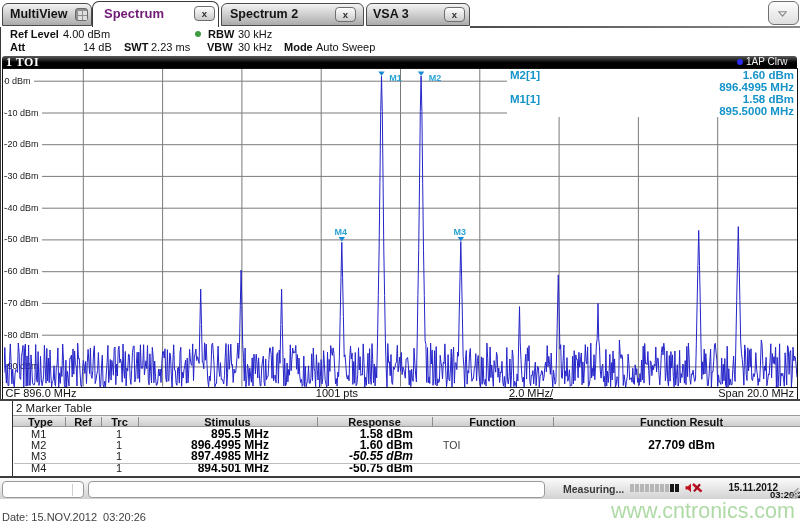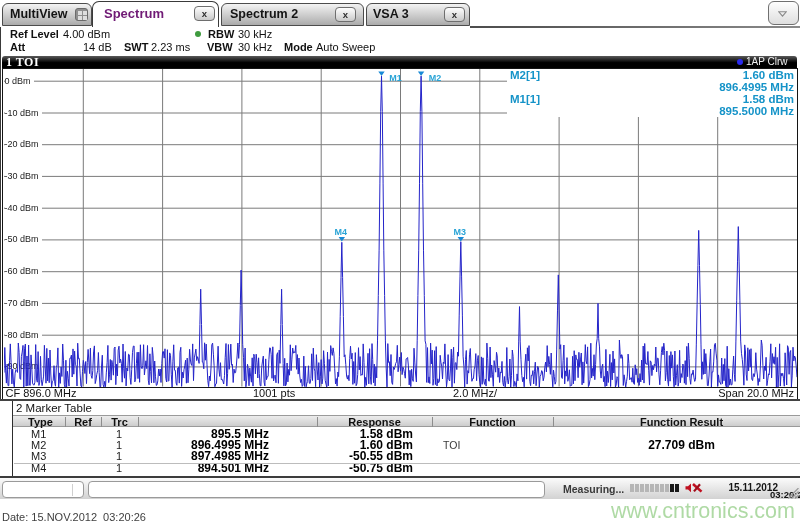--- a/index.html
+++ b/index.html
@@ -107,32 +107,33 @@
   <div class="mi" style="left:3px;top:1px;">M2[1]</div>
   <div class="mi" style="right:3px;top:1px;">1.60 dBm</div>
   <div class="mi" style="right:3px;top:13px;">896.4995 MHz</div>
   <div class="mi" style="left:3px;top:25px;">M1[1]</div>
   <div class="mi" style="right:3px;top:25px;">1.58 dBm</div>
   <div class="mi" style="right:3px;top:37px;">895.5000 MHz</div>
 </div>
 
 <div class="abs" style="left:2px;top:388px;width:796px;height:11.4px;background:#fff;border-left:1.5px solid #141414;border-right:1.5px solid #141414;z-index:5;">
   <div class="h1" style="left:2.5px;top:0;height:11.4px;line-height:11.4px;">CF 896.0 MHz</div>
-  <div class="h1" style="left:250px;top:0;width:105px;height:11.4px;line-height:11.4px;text-align:left;">1001 pts</div>
-  <div class="h1" style="left:450px;top:0;width:100px;height:11.4px;line-height:11.4px;text-align:left;">2.0 MHz/</div>
+  <div class="h1" style="left:250px;top:0;width:105px;height:11.4px;line-height:11.4px;text-align:right;">1001 pts</div>
+  <div class="h1" style="left:450px;top:0;width:100px;height:11.4px;line-height:11.4px;text-align:right;text-decoration:underline;">2.0 MHz/</div>
   <div class="h1" style="right:3px;top:0;height:11.4px;line-height:11.4px;">Span 20.0 MHz</div>
 </div>
 <div class="abs" style="left:0;top:399.4px;width:800px;height:1.7px;background:#434343;"></div>
 
 <div class="abs" style="left:12px;top:401.1px;width:799px;height:75px;background:#fff;border-left:1.8px solid #2d2d2d;">
   <div class="abs" style="left:3px;top:1px;font-size:11.5px;color:#111;">2 Marker Table</div>
   <div class="abs" style="left:0;top:13.7px;width:799px;height:12.6px;background:linear-gradient(#ececec,#cdcdcd);border-top:1px solid #9a9a9a;border-bottom:1px solid #9a9a9a;">
     <div class="th" style="left:3px;width:49px;">Type</div>
     <div class="th" style="left:52px;width:36px;">Ref</div>
     <div class="th" style="left:88px;width:37px;">Trc</div>
+    <div class="th" style="left:125px;width:179px;">Stimulus</div>
     <div class="th" style="left:304px;width:115px;">Response</div>
     <div class="th" style="left:419px;width:121px;">Function</div>
     <div class="th" style="left:540px;width:257px;">Function Result</div>
     <div class="abs" style="left:52px;top:1px;width:1px;height:10.6px;background:#8d8d8d;"></div>
     <div class="abs" style="left:88px;top:1px;width:1px;height:10.6px;background:#8d8d8d;"></div>
     <div class="abs" style="left:125px;top:1px;width:1px;height:10.6px;background:#8d8d8d;"></div>
     <div class="abs" style="left:304px;top:1px;width:1px;height:10.6px;background:#8d8d8d;"></div>
     <div class="abs" style="left:419px;top:1px;width:1px;height:10.6px;background:#8d8d8d;"></div>
     <div class="abs" style="left:540px;top:1px;width:1px;height:10.6px;background:#8d8d8d;"></div>
   </div>
@@ -143,21 +144,21 @@
   <div class="tr" style="left:103px;top:27.8px;">1</div>
   <div class="tr" style="left:103px;top:39.1px;">1</div>
   <div class="tr" style="left:103px;top:50.4px;">1</div>
   <div class="tr" style="left:103px;top:62.4px;">1</div>
   <div class="trb" style="right:542px;top:27.8px;">895.5 MHz</div>
   <div class="trb" style="right:542px;top:39.1px;">896.4995 MHz</div>
   <div class="trb" style="right:542px;top:50.4px;">897.4985 MHz</div>
   <div class="trb" style="right:542px;top:62.4px;">894.501 MHz</div>
   <div class="trb" style="right:398px;top:27.8px;">1.58 dBm</div>
   <div class="trb" style="right:398px;top:39.1px;">1.60 dBm</div>
-  <div class="trb" style="right:398px;top:50.4px;">-50.55 dBm</div>
+  <div class="trb" style="right:398px;top:50.4px;font-style:italic;">-50.55 dBm</div>
   <div class="trb" style="right:398px;top:62.4px;">-50.75 dBm</div>
   <div class="tr" style="left:430px;top:39.1px;color:#3a3a3a;font-size:10.5px;">TOI</div>
   <div class="trb" style="left:540px;width:257px;top:39.1px;text-align:center;">27.709 dBm</div>
   <div class="abs" style="left:1px;top:61.5px;width:797px;height:1px;background:#bcbcbc;"></div>
 </div>
 
 <div class="abs" style="left:0;top:476.2px;width:800px;height:22.8px;border-top:2.5px solid #3c3c3c;background:linear-gradient(#fbfbfb,#d2d2d2);"></div>
 <div class="abs" style="left:2px;top:480.8px;width:82px;height:17px;border:1px solid #9a9a9a;border-radius:4px;background:#fff;">
   <div class="abs" style="left:69px;top:2px;width:1px;height:12px;background:#cfcfcf;"></div>
 </div>

